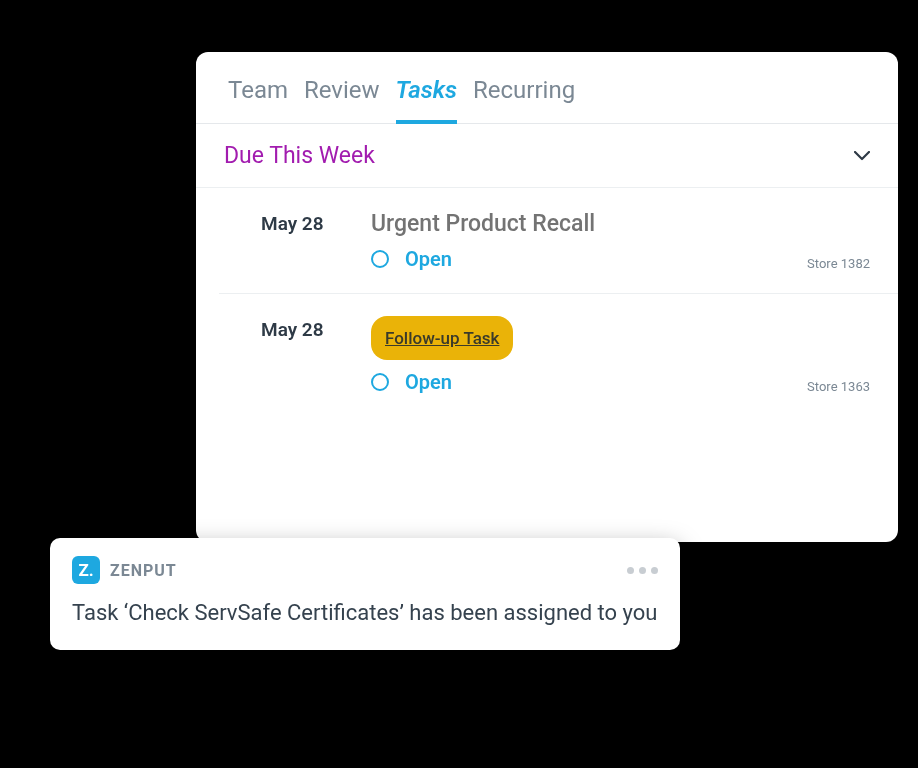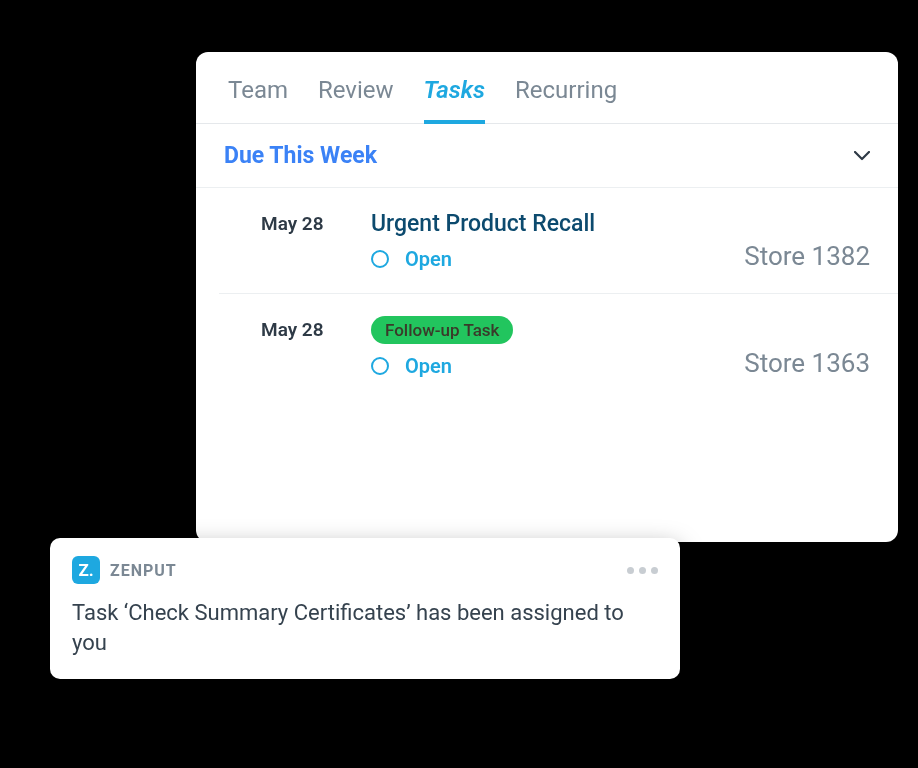--- a/index.html
+++ b/index.html
@@ -17,21 +17,21 @@
     left: 196px;
     width: 702px;
     height: 490px;
     background: #fff;
     border-radius: 12px;
     box-shadow: 0 8px 24px rgba(0,0,0,0.35);
     overflow: hidden;
   }
   .tabs {
     display: flex;
-    gap: 30px;
+    gap: 16px;
     padding: 24px 32px 0 32px;
     border-bottom: 1px solid #e5e8eb;
   }
   .tab {
     font-size: 24px;
     color: #7b8894;
     padding-bottom: 16px;
     cursor: pointer;
     border-bottom: 4px solid transparent;
     margin-bottom: -1px;
@@ -44,22 +44,22 @@
   }
   .section-header {
     display: flex;
     align-items: center;
     justify-content: space-between;
     padding: 18px 28px;
     border-bottom: 1px solid #eceff1;
   }
   .section-title {
     font-size: 23px;
-    font-weight: 700;
-    color: #3b82f6;
+    font-weight: 400;
+    color: #a21caf;
   }
   .chevron {
     width: 16px;
     height: 16px;
     display: flex;
     align-items: center;
     justify-content: center;
     cursor: pointer;
   }
   .chevron svg { display: block; }
@@ -79,53 +79,54 @@
     padding-top: 2px;
   }
   .task-main {
     flex: 1;
     display: flex;
     flex-direction: column;
     gap: 10px;
   }
   .task-title {
     font-size: 23px;
-    color: #0c4a6e;
+    color: #737373;
     font-weight: 500;
   }
   .badge {
     display: inline-block;
-    background: #22c55e;
+    background: #eab308;
     color: #3a3a2a;
     font-size: 17px;
     font-weight: 500;
-    padding: 4px 14px;
+    padding: 12px 14px;
     border-radius: 16px;
     width: fit-content;
+    text-decoration: underline;
   }
   .status-row {
     display: flex;
     align-items: center;
     gap: 16px;
   }
   .status-circle {
     width: 18px;
     height: 18px;
     border: 2px solid #1ea8e0;
     border-radius: 50%;
     flex-shrink: 0;
   }
   .status-text {
     font-size: 20px;
     font-weight: 600;
     color: #1ea8e0;
   }
   .task-store {
     align-self: flex-end;
-    font-size: 26px;
+    font-size: 13px;
     color: #7b8894;
     padding-top: 2px;
     text-align: right;
   }
   .notification-card {
     position: absolute;
     top: 538px;
     left: 50px;
     width: 630px;
     background: #fff;
@@ -230,14 +231,14 @@
     <div class="notif-brand">
       <div class="app-icon">Z.</div>
       <div class="app-name">ZENPUT</div>
     </div>
     <div class="more-dots">
       <span></span>
         <span></span>
         <span></span>
     </div>
   </div>
-  <div class="notif-text">Task ‘Check Summary Certificates’ has been assigned to you</div>
+  <div class="notif-text">Task ‘Check ServSafe Certificates’ has been assigned to you</div>
 </div>
 
 </body></html>

